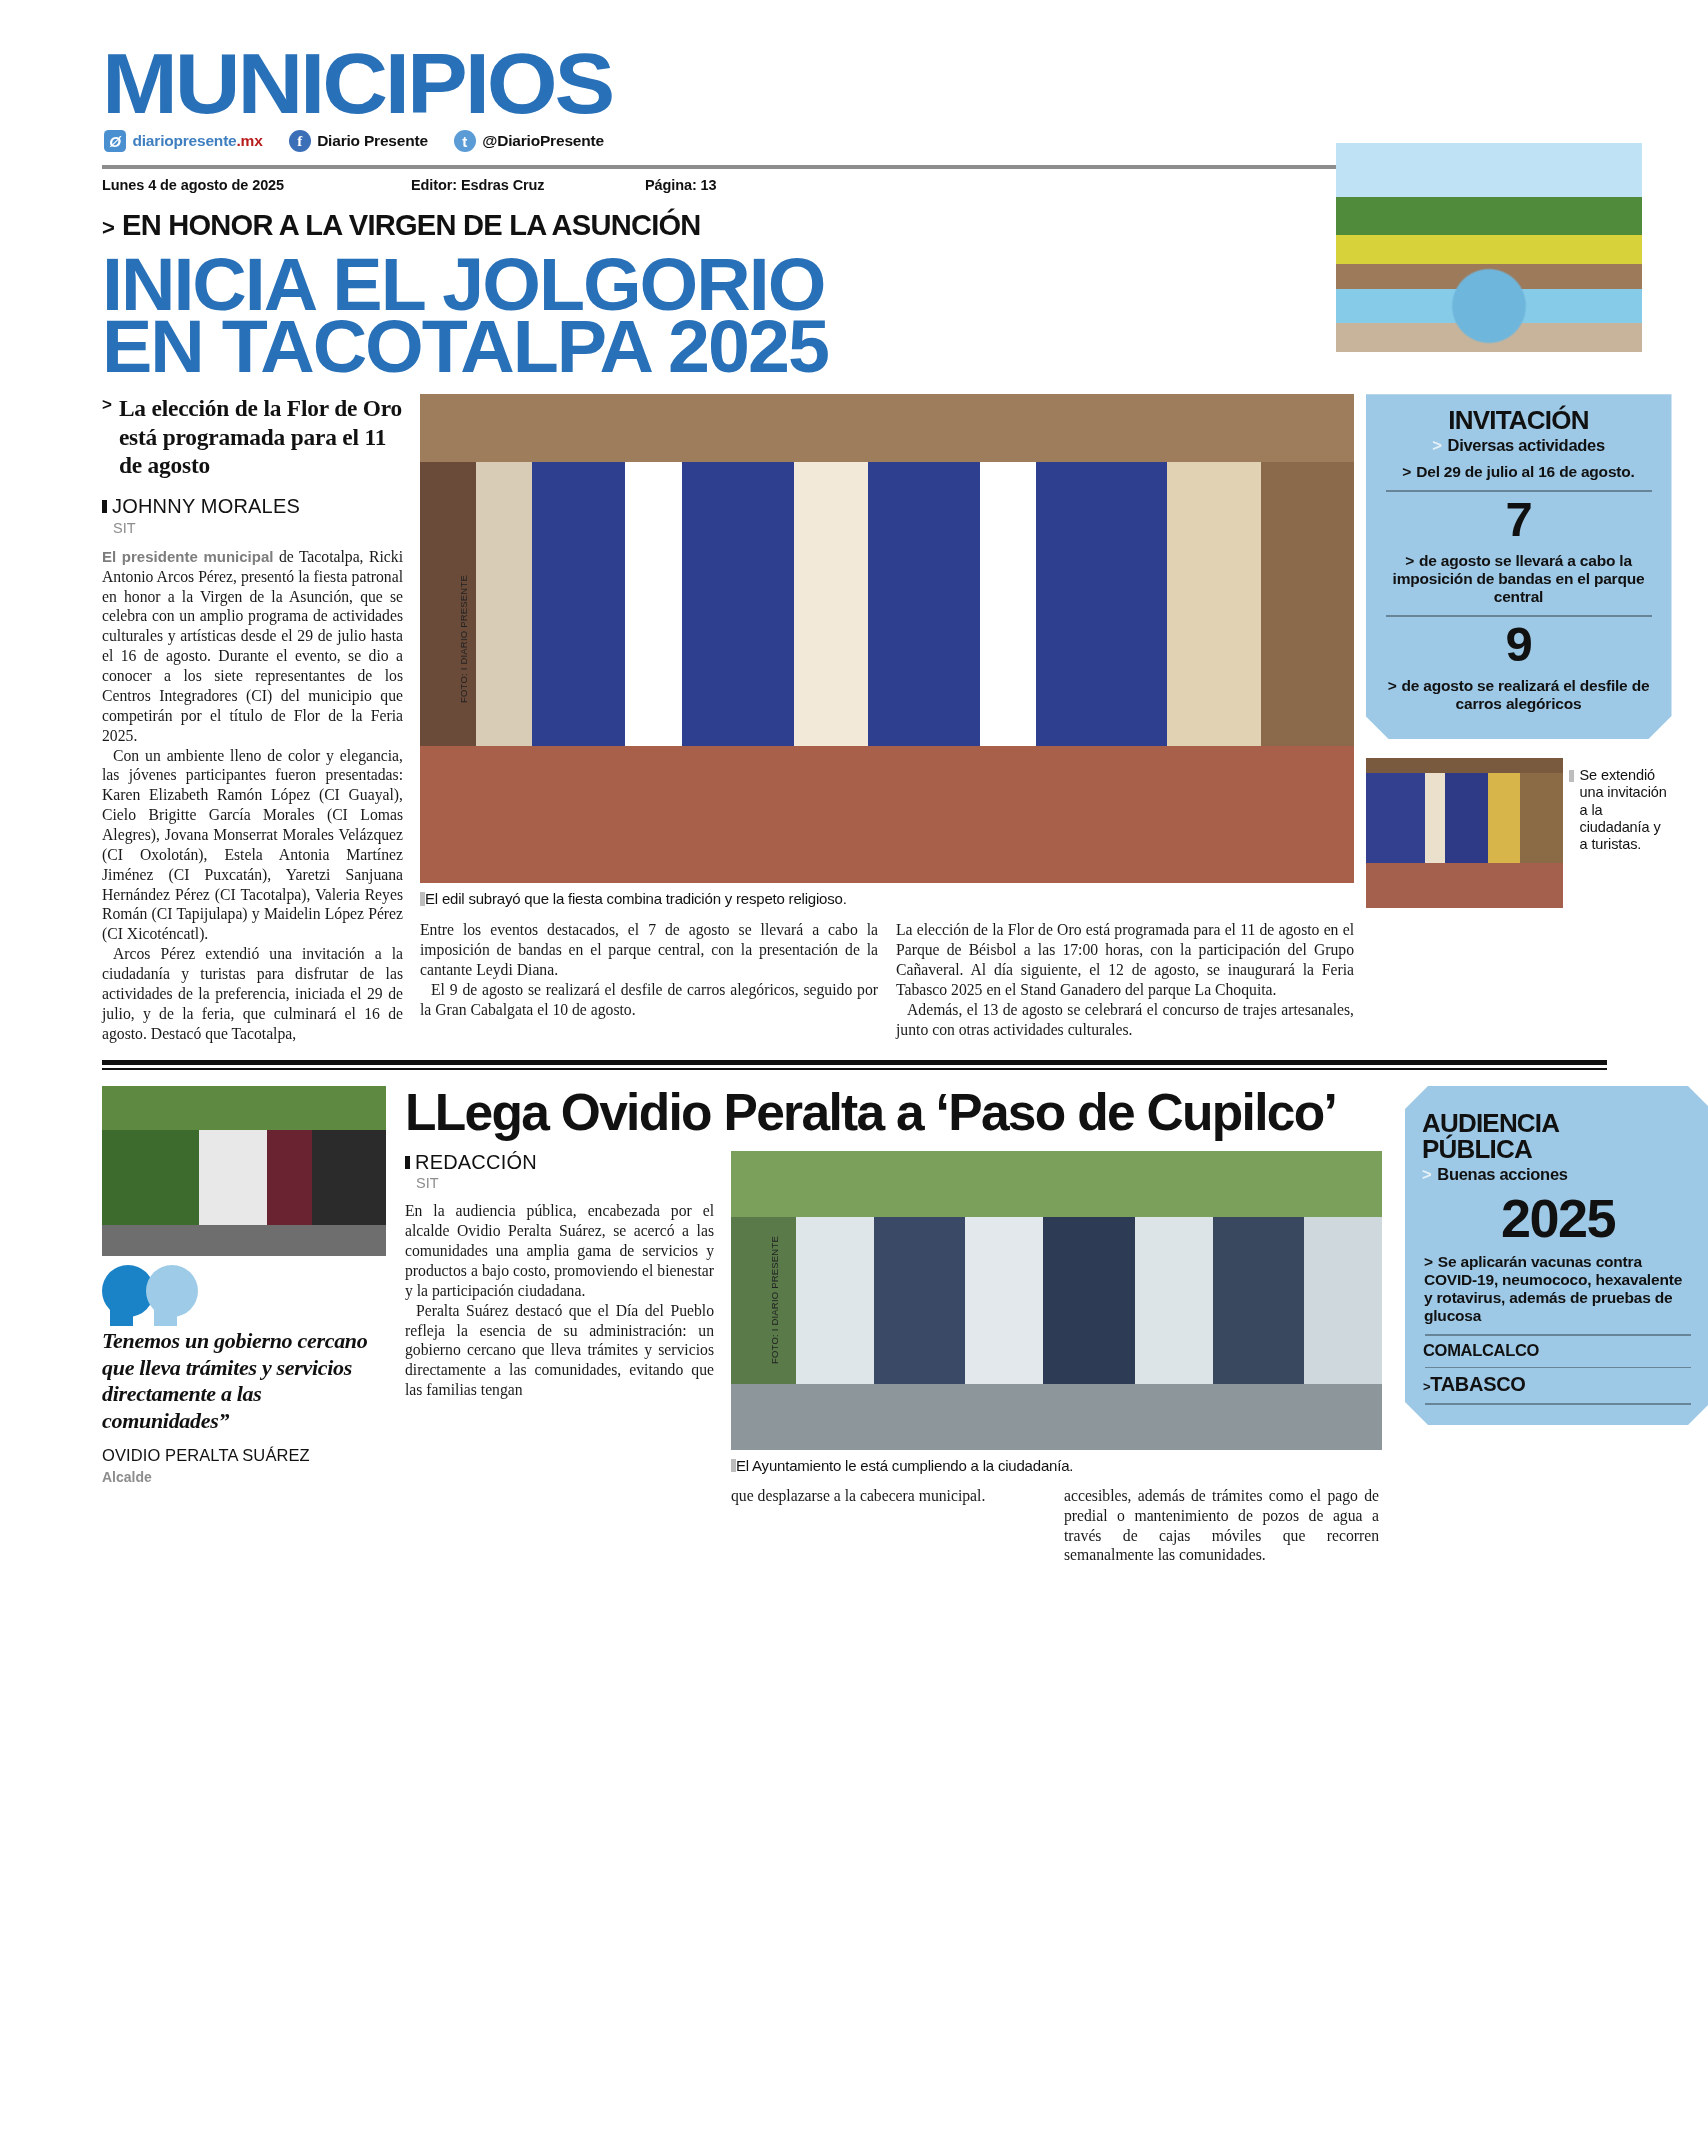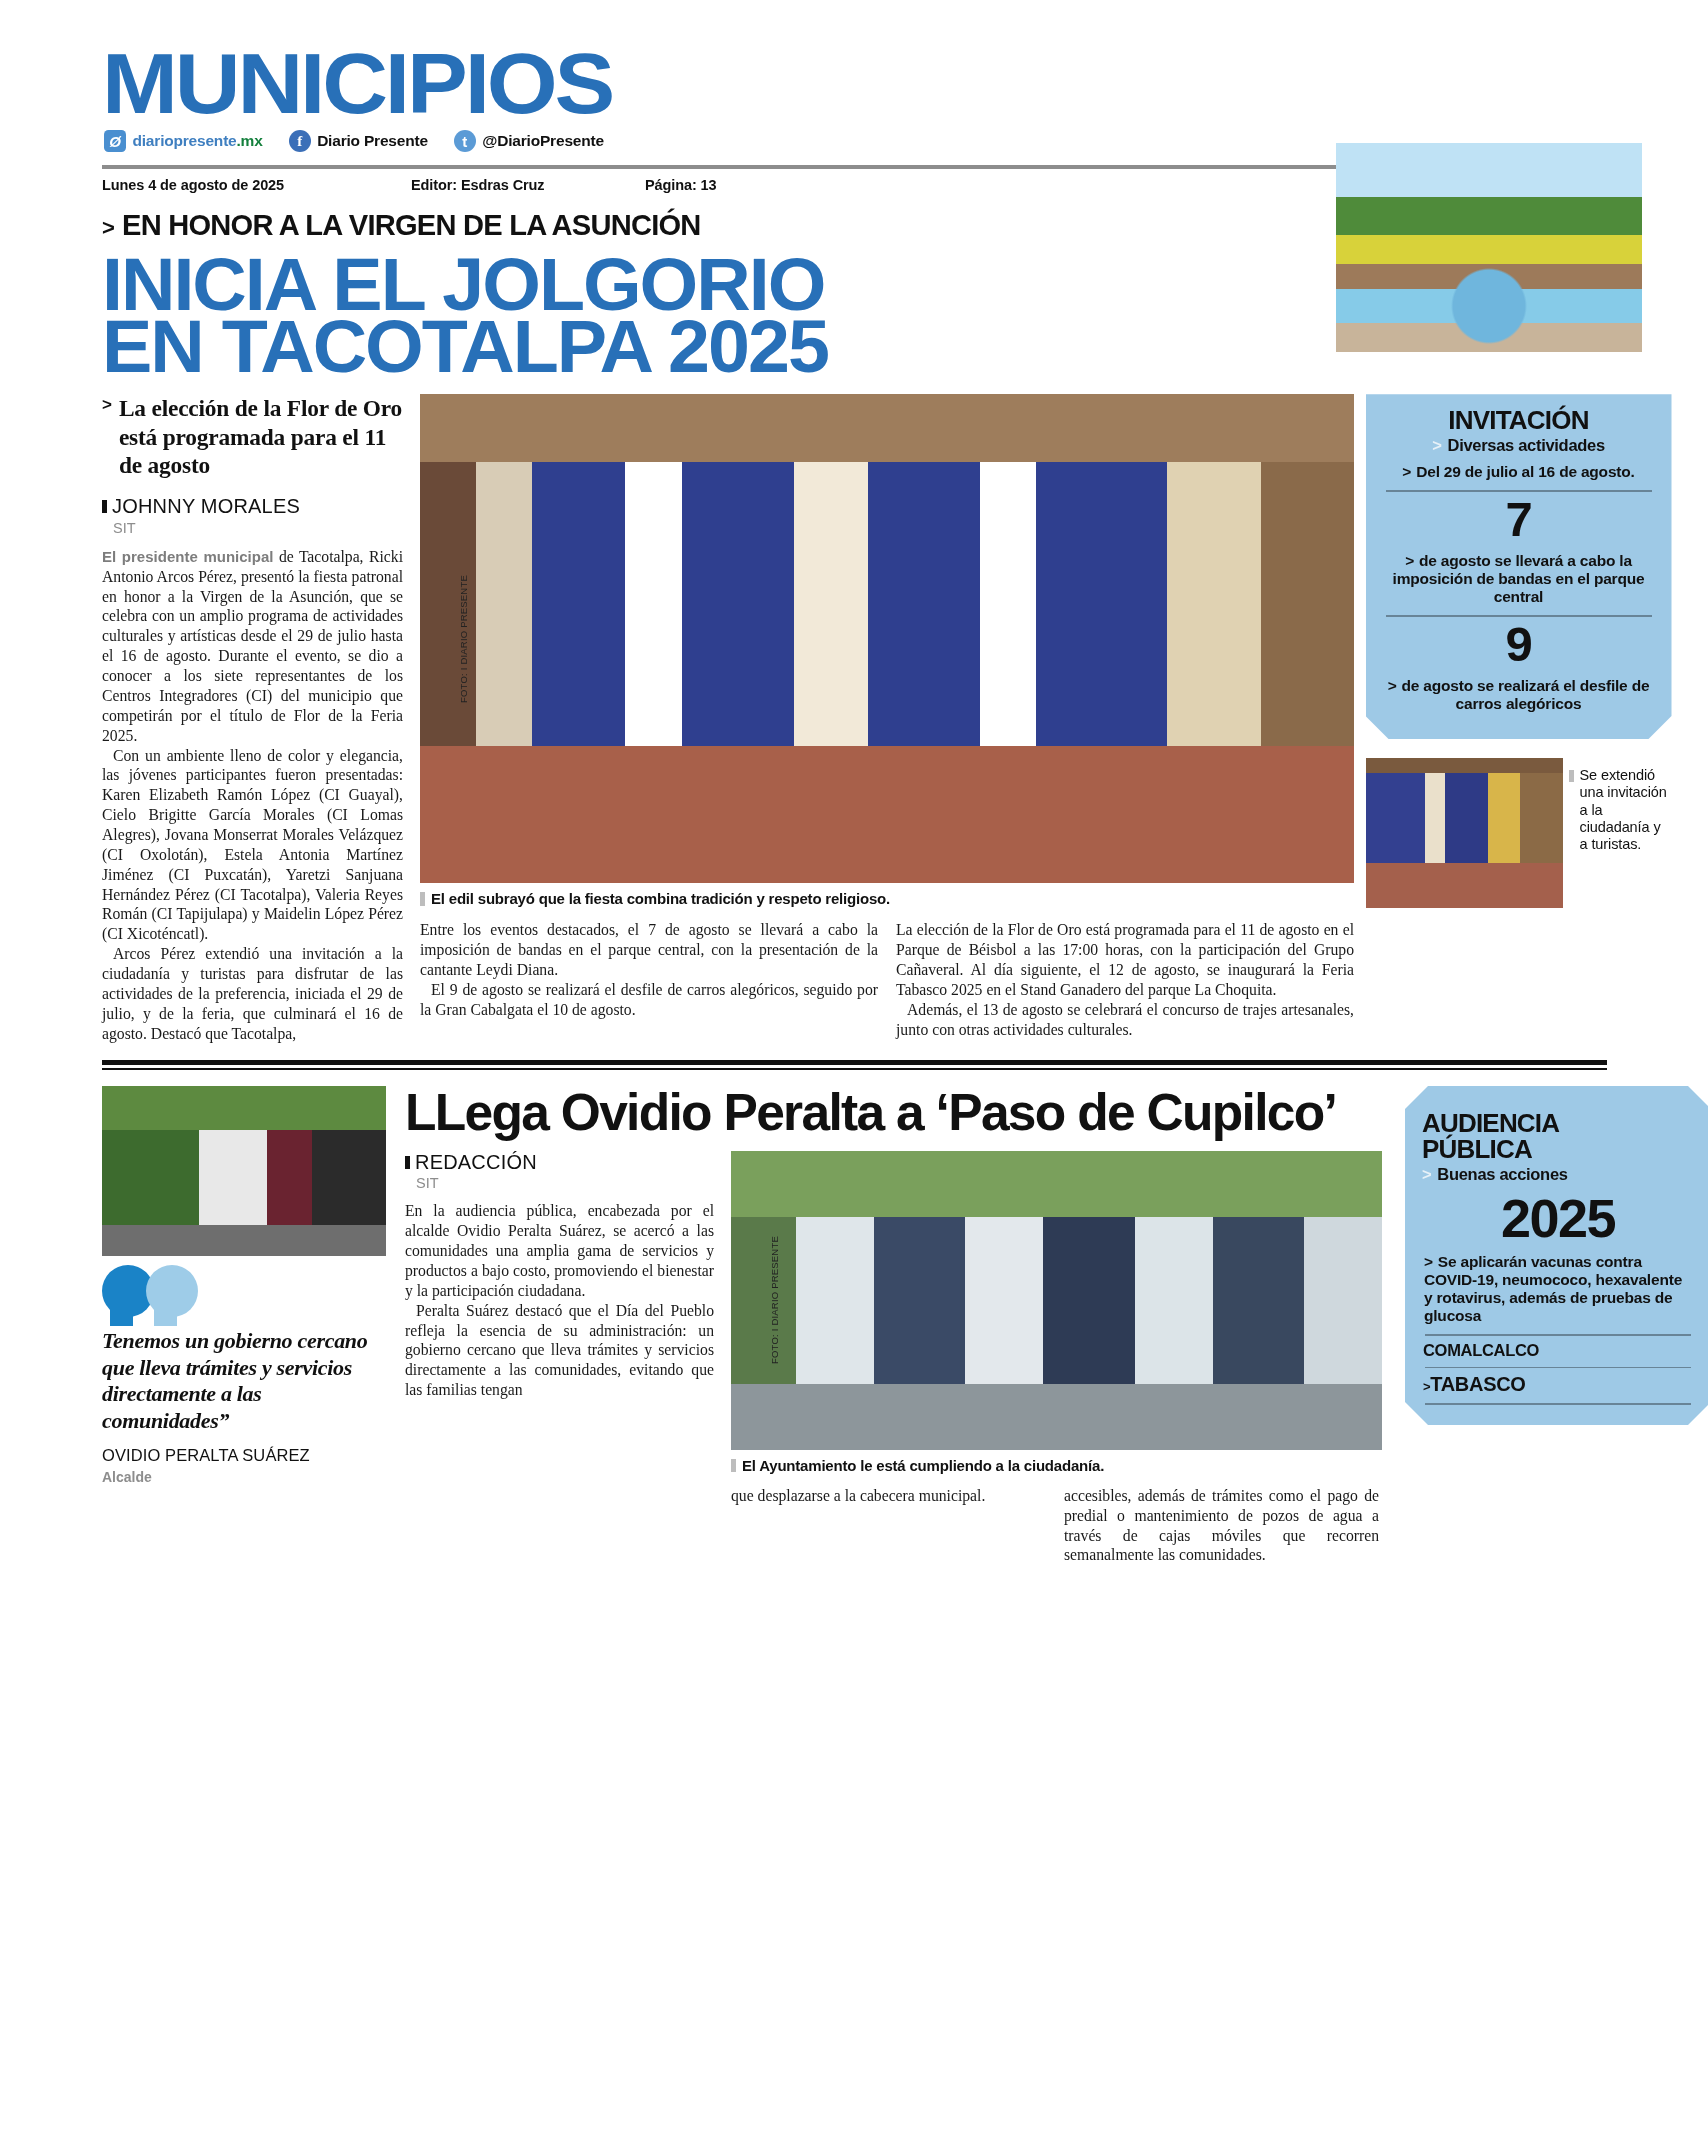--- a/index.html
+++ b/index.html
@@ -34,21 +34,21 @@
     width:22px; height:22px; border-radius:4.5px;
     background:#4a8fd0; color:#fff;
     display:flex; align-items:center; justify-content:center;
     font-size:15px; font-weight:bold; font-style:italic;
     line-height:1;
   }
   .soc-badge.fb { border-radius:50%; background:#3b6fb8; font-style:normal; font-family:"Liberation Serif",serif; }
   .soc-badge.tw { border-radius:50%; background:#5b9bd6; font-style:normal; }
   .soc-label { font-size:15.5px; font-weight:bold; letter-spacing:-0.2px; }
   .soc-label.blue { color:#3f7fc0; }
-  .soc-label .light { color:#15803d; font-weight:bold; }
+  .soc-label .light { color:#b91c1c; font-weight:bold; }
   .rule-head { height:3.5px; background:#8d8d8d; margin-top:13px; }
   .dateline {
     display:flex; gap:0; margin-top:8px; font-size:14.5px; font-weight:bold; letter-spacing:-0.1px;
   }
   .dateline .d1 { width:309px; }
   .dateline .d2 { width:234px; }
 
   
   .kicker-row { display:flex; align-items:baseline; gap:7px; margin-top:15px; }
   .arrow-k { color:#111; font-size:22px; font-weight:bold; line-height:1; }
@@ -103,22 +103,22 @@
   .photo-main { margin-left:4px; position:relative; }
   .ph {
     position:relative; overflow:hidden; background:#cfd6dc;
   }
   .ph-credit {
     position:absolute; left:-20px; top:50%;
     transform:translateY(-50%) rotate(-90deg);
     font-size:9.5px; letter-spacing:0.2px; white-space:nowrap; color:#222;
   }
   .caption {
-    display:flex; gap:6px; align-items:flex-start;
-    font-size:15px; font-weight:bold; letter-spacing:-0.2px;
+    display:flex; align-items:flex-start;
+    font-size:15px; font-weight:normal; letter-spacing:-0.2px;
     margin-top:7px;
   }
   .caption .bar-mark { height:13.5px; width:5px; background:#bdbdbd; margin-top:2px; }
 
   .under-cols {
     display:grid; grid-template-columns:1fr 1fr; column-gap:18px;
     margin-top:13px;
   }
 
   

